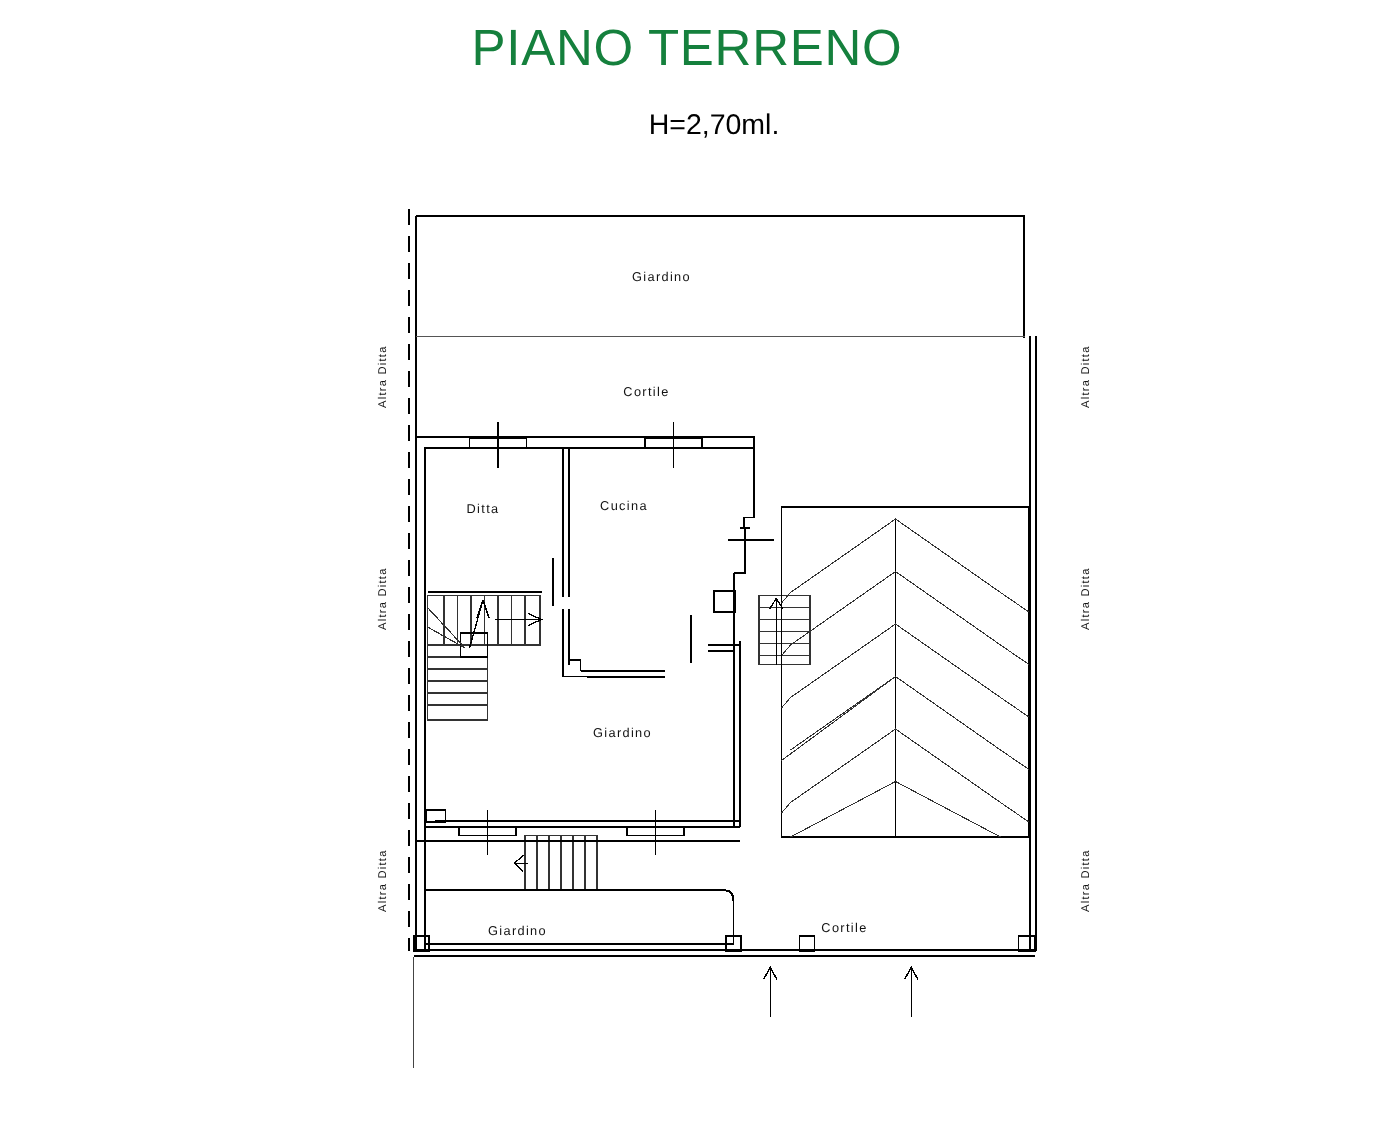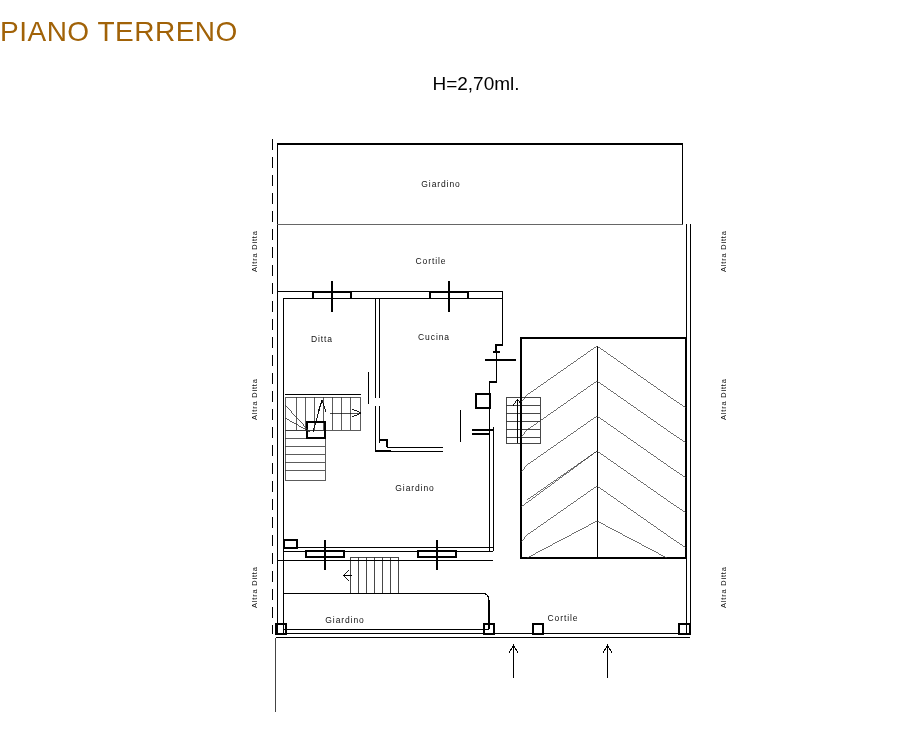--- a/index.html
+++ b/index.html
@@ -19,25 +19,26 @@
     position: relative;
     width: 916px;
     height: 756px;
     background: #ffffff;
   }
   .title {
     position: absolute;
     left: 0;
     top: 12px;
     width: 916px;
-    font-size: 28px;
+    text-align: center;
+    font-size: 34px;
     font-weight: 400;
     letter-spacing: 0.5px;
     line-height: 40px;
-    color: #a16207;
+    color: #15803d;
   }
   .subtitle {
     position: absolute;
     left: 0;
     top: 72px;
     width: 916px;
     text-align: center;
     font-size: 19px;
     font-weight: 400;
     line-height: 24px;
@@ -300,21 +301,21 @@
           <line x1="607.5" y1="678" x2="607.5" y2="645"></line>
           <path d="M603 653 L607.5 645 L612 653" fill="none"></path>
         </g>
 
       </g>
     </svg>
 
     <div class="room-label" style="left:441px;top:179px;">Giardino</div>
     <div class="room-label" style="left:431px;top:256px;">Cortile</div>
     <div class="room-label" style="left:322px;top:334px;">Ditta</div>
-    <div class="room-label" style="left:434px;top:332px;">Cucina</div>
+    <div class="room-label" style="left:416px;top:332px;">Cucina</div>
     <div class="room-label" style="left:415px;top:483px;">Giardino</div>
     <div class="room-label" style="left:345px;top:615px;">Giardino</div>
     <div class="room-label" style="left:563px;top:613px;">Cortile</div>
 
     <div class="side-label" style="left:250px;top:272px;">Altra Ditta</div>
     <div class="side-label" style="left:250px;top:420px;">Altra Ditta</div>
     <div class="side-label" style="left:250px;top:608px;">Altra Ditta</div>
     <div class="side-label" style="left:719px;top:272px;">Altra Ditta</div>
     <div class="side-label" style="left:719px;top:420px;">Altra Ditta</div>
     <div class="side-label" style="left:719px;top:608px;">Altra Ditta</div>

